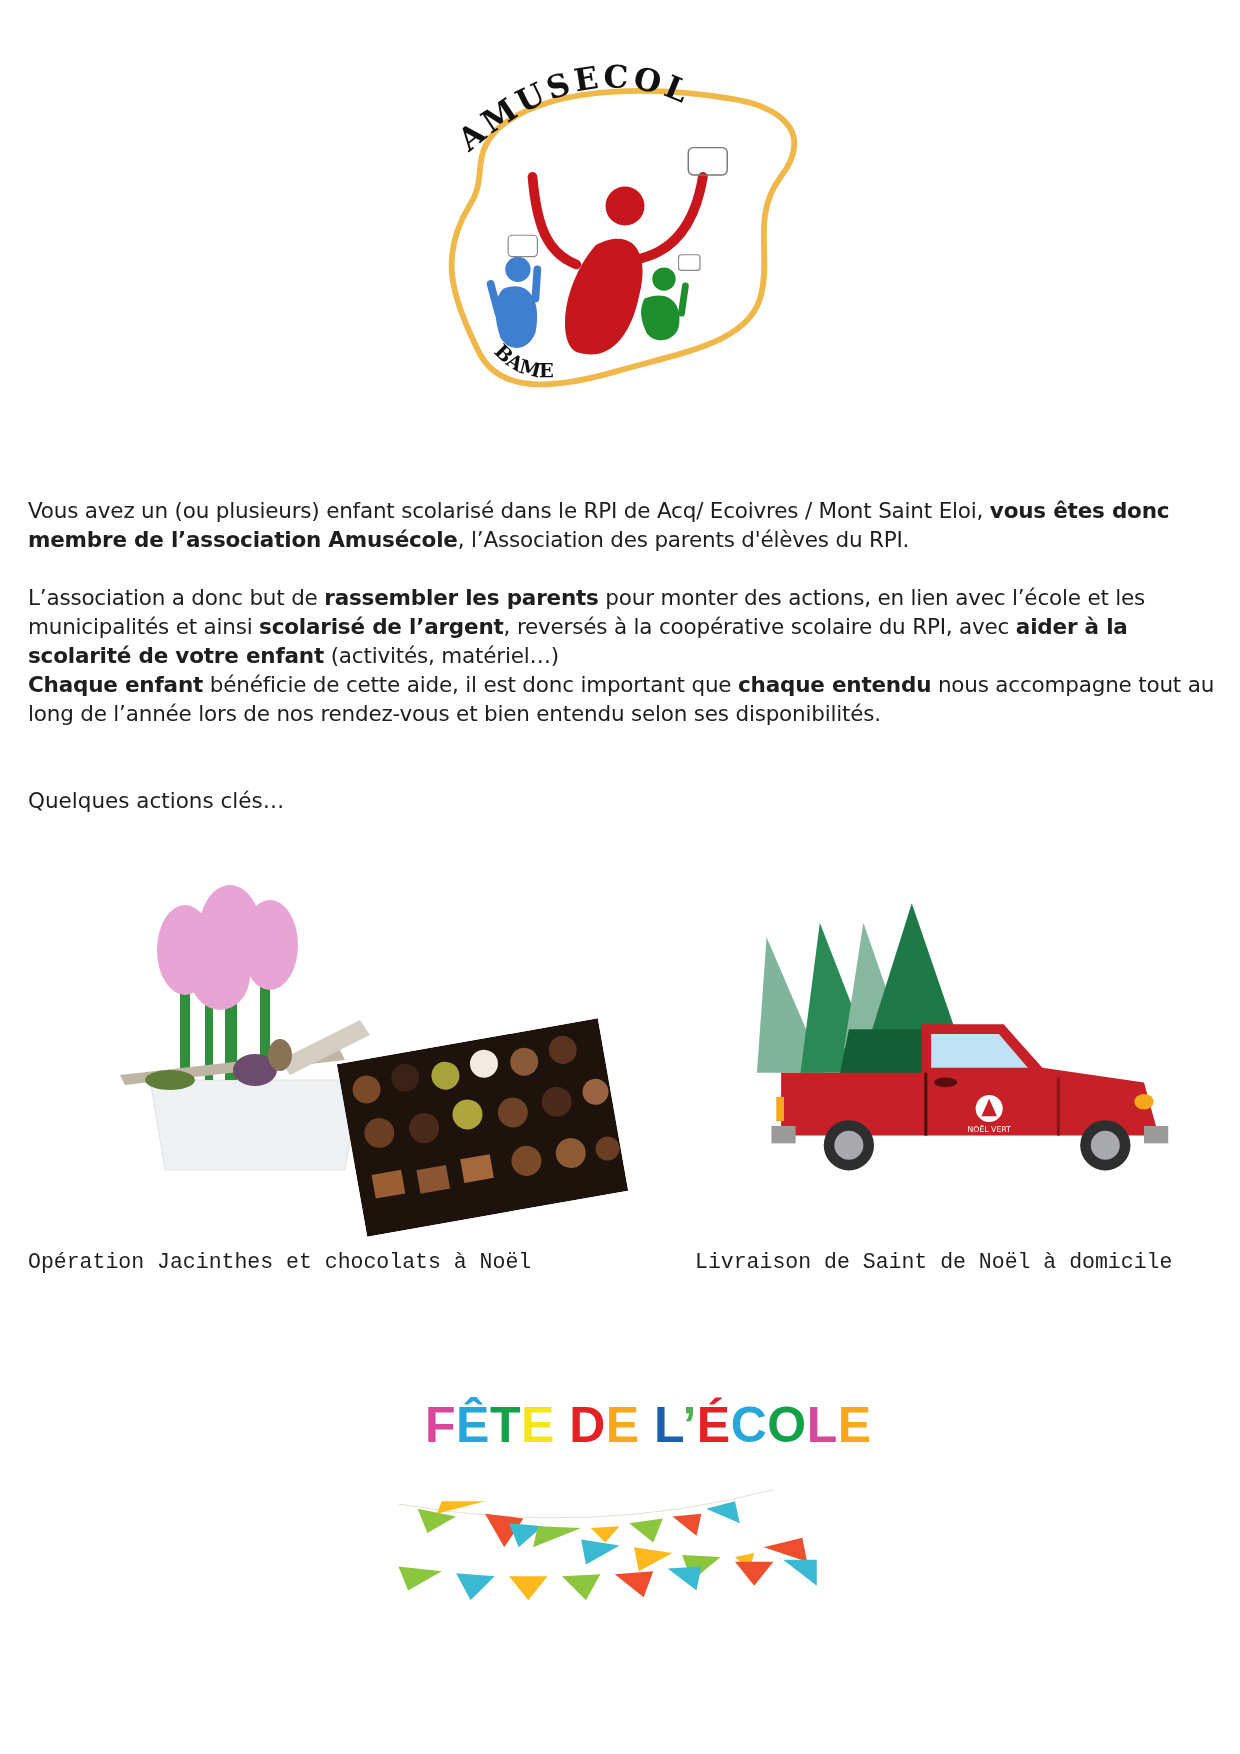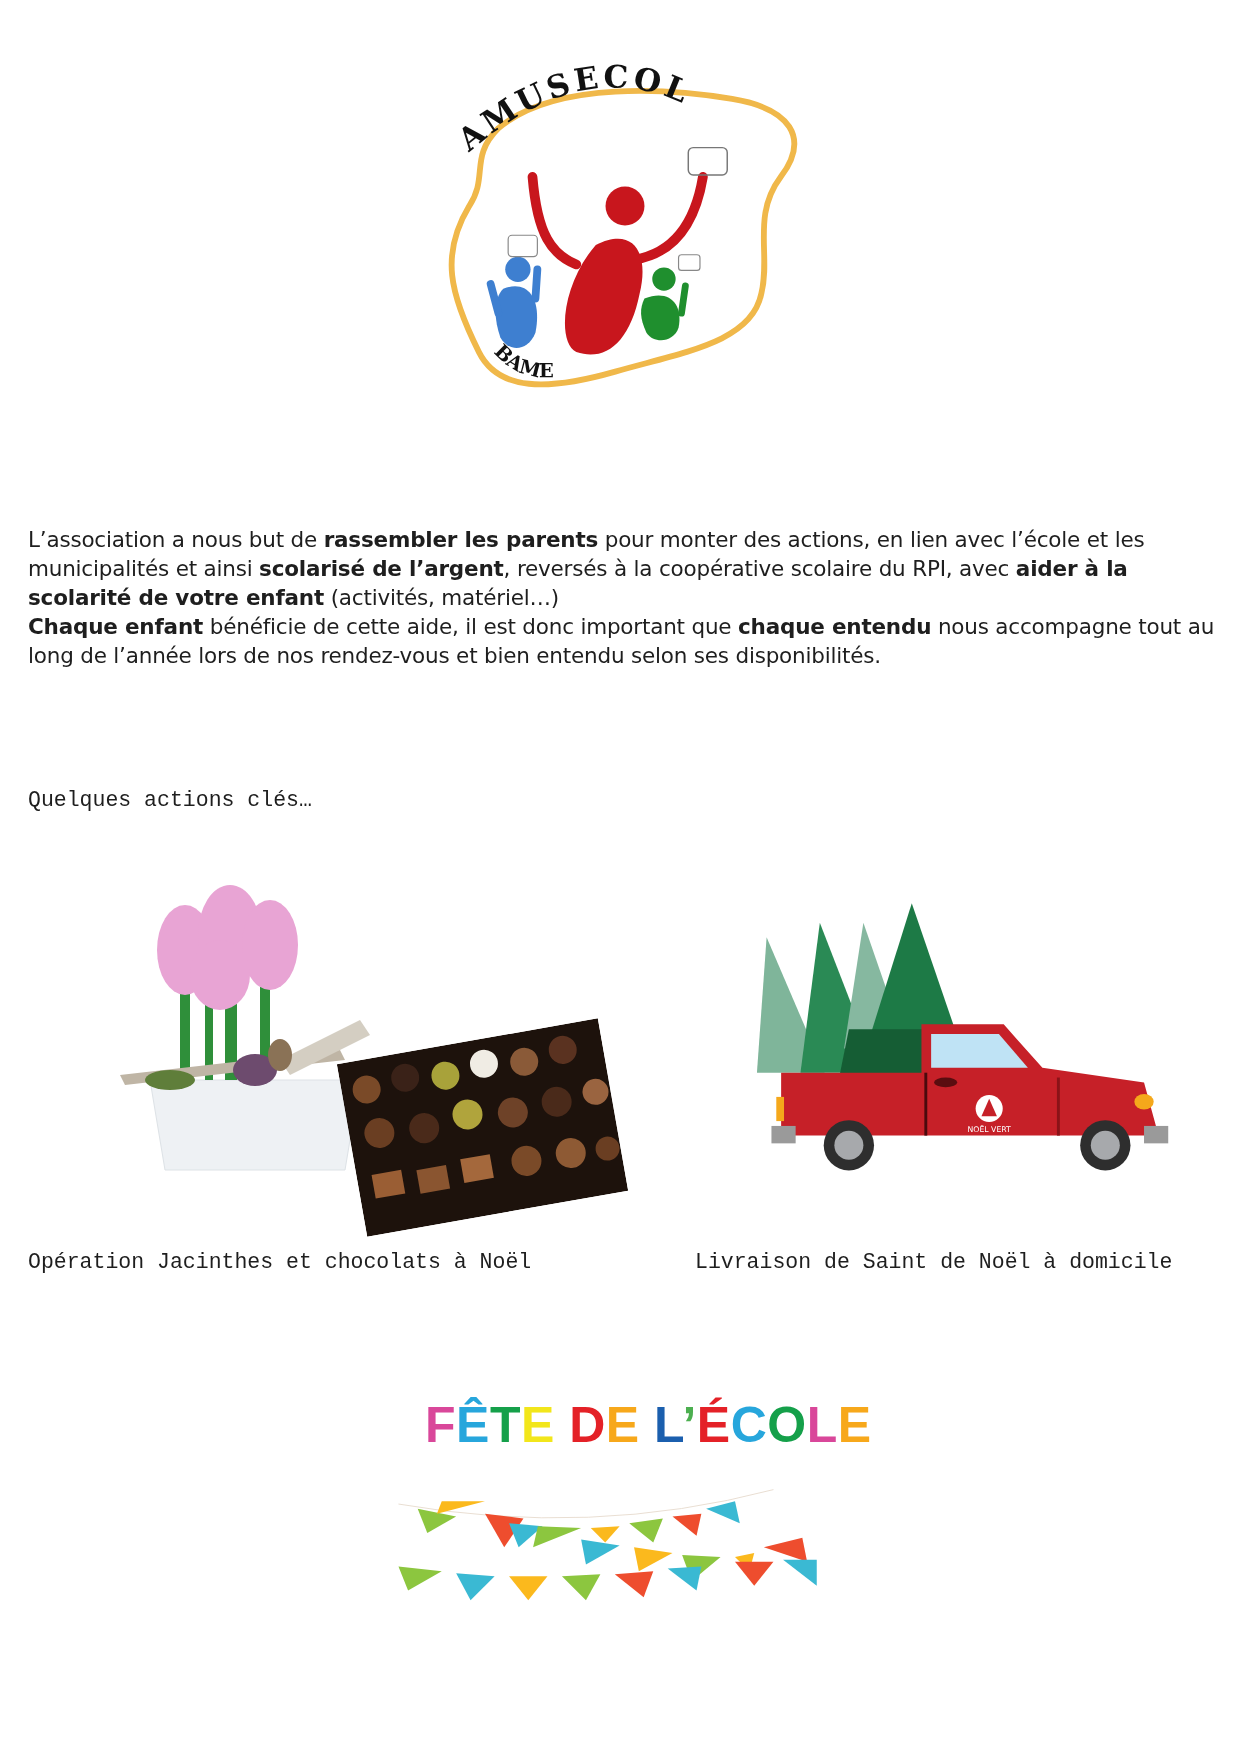--- a/index.html
+++ b/index.html
@@ -4,21 +4,21 @@
 <style>
   html, body { margin: 0; padding: 0; background: #ffffff; }
   body { width: 1240px; height: 1754px; position: relative; overflow: hidden;
          font-family: "DejaVu Sans", "Liberation Sans", sans-serif; color: #1e1e1e; }
   .logo { position: absolute; left: 440px; top: 60px; width: 370px; height: 370px; }
   .intro { position: absolute; left: 28px; top: 496px; width: 1200px;
            font-size: 21.5px; line-height: 29px; letter-spacing: -0.2px; }
   .intro p { margin: 0; }
   .intro b { font-weight: bold; }
   .p2 { margin-top: 29px !important; }
-  .actions-title { position: absolute; left: 28px; top: 786px; font-size: 21.5px; line-height: 29px; font-family: Liberation Mono, monospace; }
+  .actions-title { position: absolute; left: 28px; top: 786px; font-size: 21.5px; line-height: 29px; }
   .img-flowers { position: absolute; left: 110px; top: 880px; width: 290px; height: 300px; }
   .img-choc { position: absolute; left: 350px; top: 1040px; width: 265px; height: 175px; transform: rotate(-10deg); }
   .img-truck { position: absolute; left: 750px; top: 884px; width: 430px; height: 300px; }
   .caption { position: absolute; top: 1248px; font-size: 21.5px; line-height: 29px; font-family: Liberation Mono, monospace; }
   .cap-left { left: 28px; }
   .cap-right { left: 695px; }
   .fete-title { position: absolute; left: 425px; top: 1396px; font-family: "Liberation Sans", sans-serif;
                 font-weight: bold; font-size: 50px; letter-spacing: 0.5px; white-space: nowrap; }
   .bunting { position: absolute; left: 395px; top: 1480px; width: 430px; height: 120px; }
 </style>
@@ -51,21 +51,22 @@
     <path d="M210 245 C235 235 250 250 245 275 C240 290 220 292 212 280 C205 265 205 255 210 245 Z" fill="#1f8f2e"></path>
     <path d="M252 232 L248 260" stroke="#1f8f2e" stroke-width="7" stroke-linecap="round"></path>
 
     <rect x="255" y="90" width="40" height="28" rx="5" fill="none" stroke="#777" stroke-width="1.5"></rect>
     <rect x="70" y="180" width="30" height="22" rx="4" fill="none" stroke="#888" stroke-width="1.2"></rect>
     <rect x="245" y="200" width="22" height="16" rx="3" fill="none" stroke="#888" stroke-width="1.2"></rect>
   </svg>
 </div>
 
 <div class="intro">
-  <p class="p2"><span>L’association a nous but de </span><b>rassembler les parents</b><span> pour monter des actions, en lien avec l’école et les municipalités et ainsi </span><b>scolarisé de l’argent</b><span>, reversés à la coopérative scolaire du RPI, avec </span><b>aider à la scolarité de votre enfant</b><span> (activités, matériel…)</span></p>
+  <p><span>Vous avez un (ou plusieurs) enfant scolarisé dans le RPI de Acq/ Ecoivres / Mont Saint Eloi, </span><b>vous êtes donc membre de l’association Amusécole</b><span>, l’Association des parents d'élèves du RPI.</span></p>
+  <p class="p2"><span>L’association a donc but de </span><b>rassembler les parents</b><span> pour monter des actions, en lien avec l’école et les municipalités et ainsi </span><b>scolarisé de l’argent</b><span>, reversés à la coopérative scolaire du RPI, avec </span><b>aider à la scolarité de votre enfant</b><span> (activités, matériel…)</span></p>
   <p><b>Chaque enfant</b><span> bénéficie de cette aide, il est donc important que </span><b>chaque entendu</b><span> nous accompagne tout au long de l’année lors de nos rendez-vous et bien entendu selon ses disponibilités.</span></p>
 </div>
 
 <div class="actions-title">Quelques actions clés…</div>
 
 <div class="img-flowers">
   <svg viewBox="0 0 290 300" width="290" height="300">
     <path d="M40 200 L250 200 L235 290 L55 290 Z" fill="#eef1f4" stroke="#dde2e6"></path>
     <g fill="#2f8f3a">
       <rect x="70" y="90" width="10" height="110"></rect>

